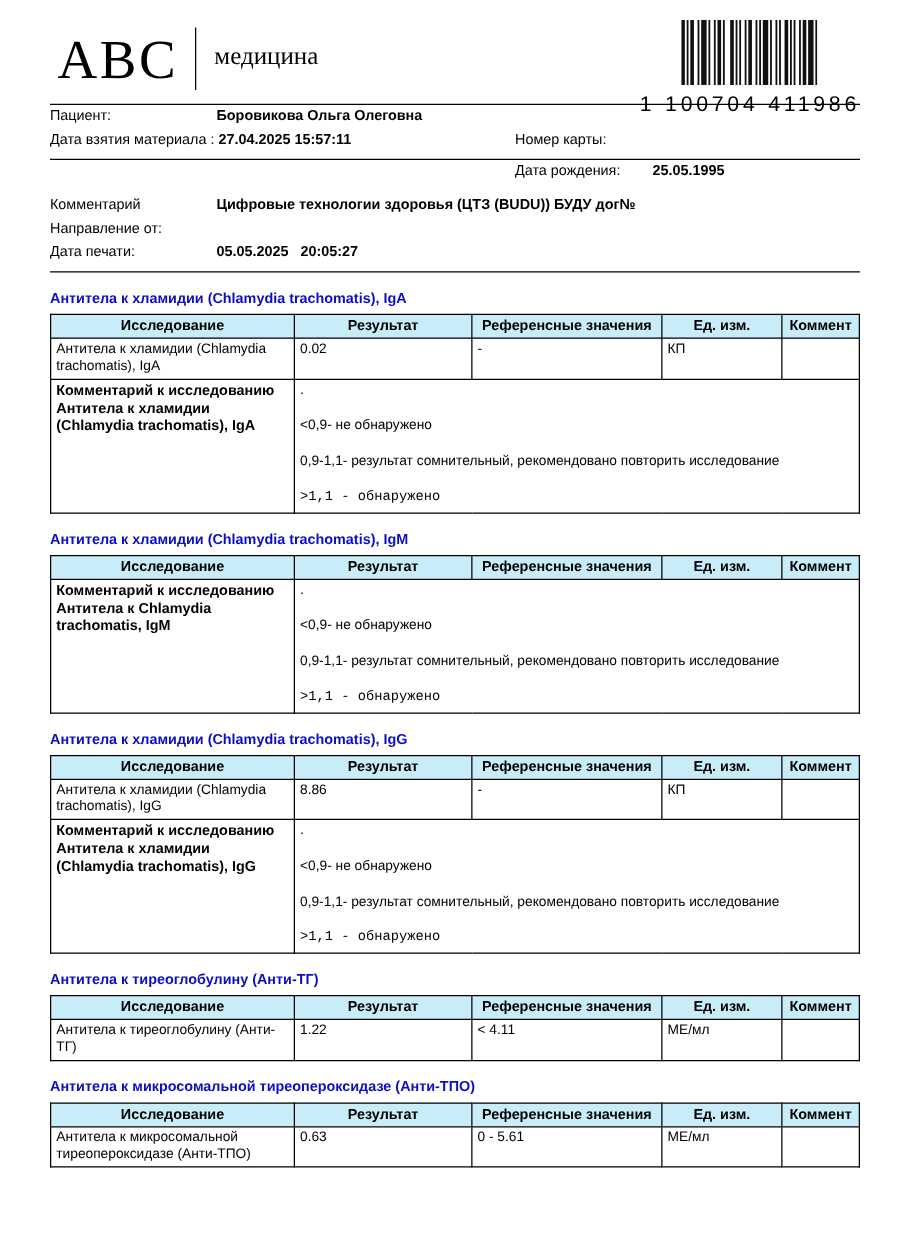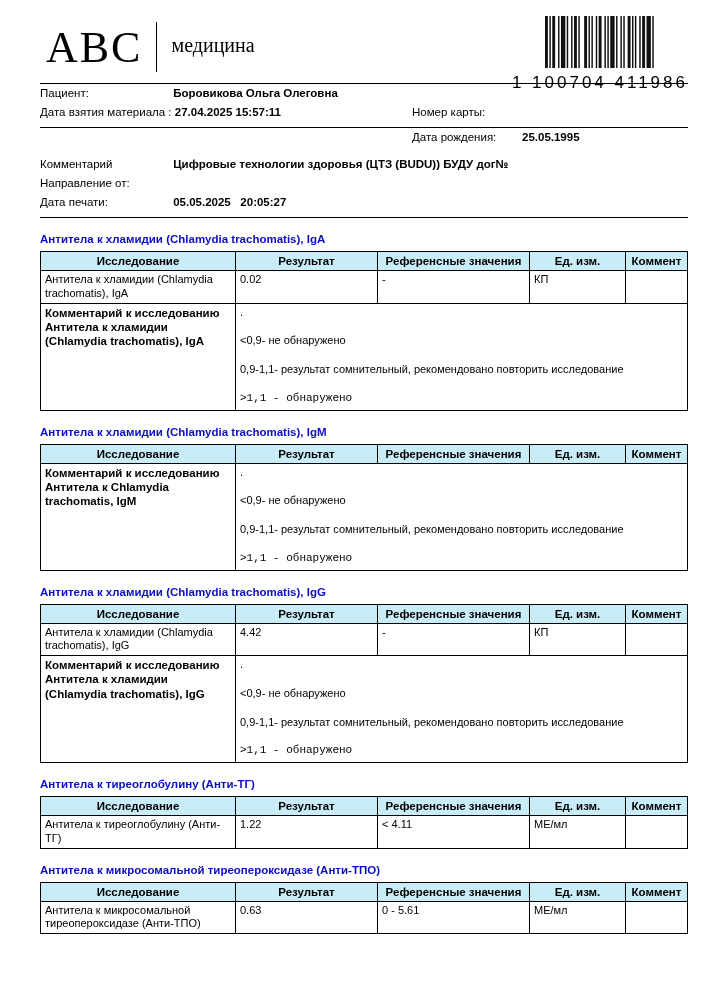--- a/index.html
+++ b/index.html
@@ -204,21 +204,21 @@
               <th>Исследование</th>
               <th>Результат</th>
               <th>Референсные значения</th>
               <th>Ед. изм.</th>
               <th>Коммент</th>
             </tr>
           </thead>
       <tbody>
             <tr>
               <td>Антитела к хламидии (Chlamydia trachomatis), IgG</td>
-              <td>4.42</td>
+              <td>8.86</td>
               <td>-</td>
               <td>КП</td>
               <td></td>
             </tr>
             <tr>
               <td class="comment-title">Комментарий к исследованию Антитела к хламидии (Chlamydia trachomatis), IgG</td>
               <td colspan="4" class="comment-body">
                 <div>.</div>
                 <div>&lt;0,9- не обнаружено</div>
                 <div>0,9-1,1- результат сомнительный, рекомендовано повторить исследование</div>

